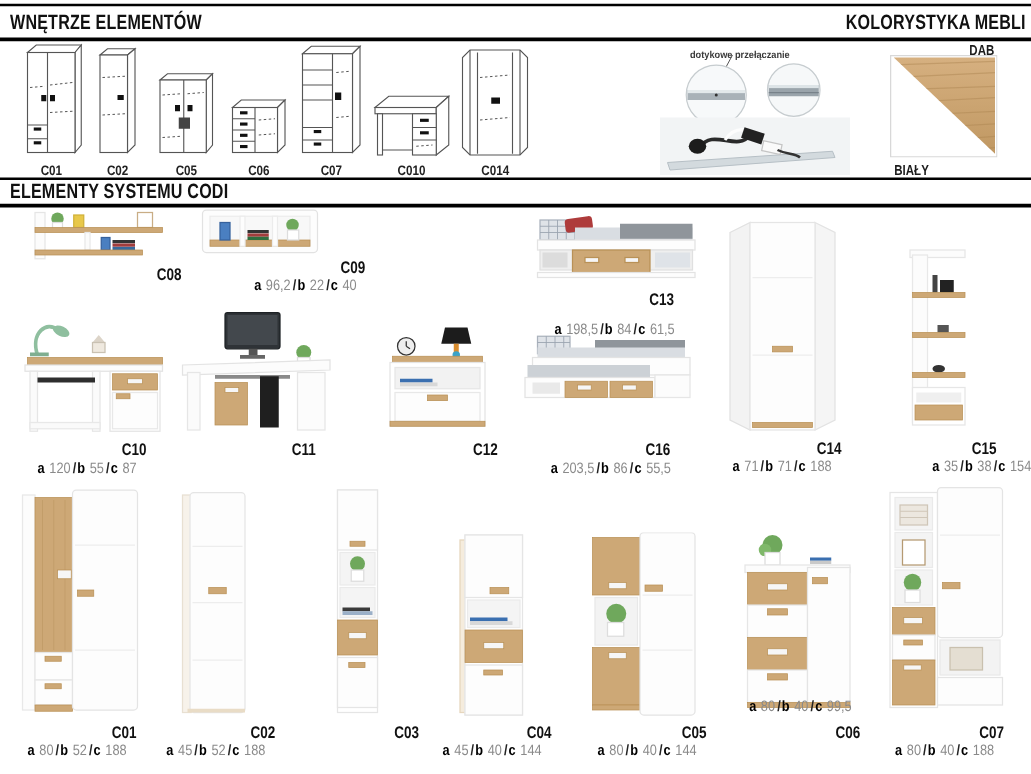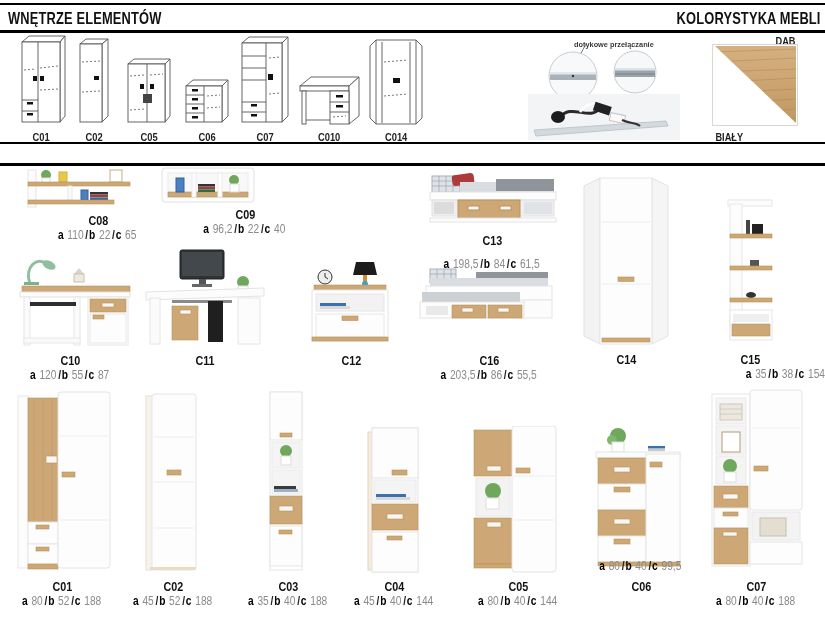--- a/index.html
+++ b/index.html
@@ -6,46 +6,47 @@
   .page{position:relative;width:825px;height:619px;background:#fff;overflow:hidden;
         font-family:"Liberation Sans",sans-serif;color:#141414;}
   .rule{position:absolute;background:#000;}
   .hd{position:absolute;white-space:nowrap;}
   .hd span{display:inline-block;transform:scaleX(.78);transform-origin:left bottom;
            font-weight:700;font-size:16.5px;letter-spacing:.2px;color:#111;}
   .hd.right{text-align:right;}
   .hd.right span{transform-origin:right bottom;}
   .ilabel{position:absolute;text-align:center;width:60px;}
   .ilabel span{display:inline-block;transform:scaleX(.85);font-weight:700;font-size:11px;color:#222;}
-  .pcode{position:absolute;width:100px;text-align:center;}
+  .pcode{position:absolute;width:100px;text-align:right;}
   .pcode span{display:inline-block;transform:scaleX(.8);font-weight:700;font-size:13.5px;color:#111;}
   .dims{position:absolute;width:150px;text-align:center;white-space:nowrap;}
   .dims .in{display:inline-block;transform:scaleX(.85);transform-origin:center;font-size:12px;}
   .dims b{font-weight:700;color:#000;}
   .dims .v{color:#8a8a8a;padding:0 1px;}
   .dims .s{color:#222;font-weight:700;padding:0 1px;}
-  .cap{position:absolute;white-space:nowrap;margin-left:22px;}
+  .cap{position:absolute;white-space:nowrap;}
   .cap span{display:inline-block;transform:scaleX(.92);transform-origin:left top;
             font-weight:700;font-size:8px;color:#3a3a3a;}
   .swl{position:absolute;white-space:nowrap;}
   .swl span{display:inline-block;transform:scaleX(.8);font-weight:600;font-size:11.5px;color:#1c1c1c;}
   svg{position:absolute;display:block;}
 </style>
 </head>
 <body>
 
 <div class="page">
 
   <div class="rule" style="left:0;top:3px;width:825px;height:2px"></div>
   <div class="rule" style="left:0;top:30px;width:825px;height:3px"></div>
   <div class="rule" style="left:0;top:142px;width:825px;height:1.5px"></div>
   <div class="rule" style="left:0;top:163px;width:825px;height:3px"></div>
 
   <div class="hd" style="left:8px;top:9px"><span>WNĘTRZE ELEMENTÓW</span></div>
   <div class="hd right" style="right:4px;top:9px"><span>KOLORYSTYKA MEBLI</span></div>
+  <div class="hd" style="left:8px;top:144px"><span>ELEMENTY SYSTEMU CODI</span></div>
 
   <svg style="left:16px;top:32px" width="50" height="94" viewBox="0 0 50 94">
     <g fill="#fff" stroke="#555" stroke-width="0.9">
       <polygon points="6,10 13,4 49,4 44,10"></polygon>
       <polygon points="44,10 49,4 49,84 44,90"></polygon>
       <rect x="6" y="10" width="38" height="80"></rect>
       <line x1="22" y1="10" x2="22" y2="90"></line>
       <line x1="6" y1="68" x2="22" y2="68"></line>
         <line x1="6" y1="79" x2="22" y2="79"></line>
     </g>
@@ -236,23 +237,20 @@
     <rect x="86" y="4" width="12" height="12" fill="#fff" stroke="#c9ad85"></rect>
     <rect x="4" y="16" width="102" height="4" fill="#cda876" stroke="#b99156" stroke-width="0.6"></rect>
     <rect x="44" y="20" width="4" height="14" fill="#fbfbfb" stroke="#e8e8e8"></rect>
     <rect x="57" y="24" width="7" height="10" fill="#4a7fc1" stroke="#36619c"></rect>
     <rect x="66" y="26" width="18" height="2.6" fill="#333"></rect>
       <rect x="66" y="28.8" width="18" height="2.6" fill="#a23c3c"></rect>
       <rect x="66" y="31.5" width="18" height="2.6" fill="#37699c"></rect>
     <rect x="4" y="34" width="86" height="4" fill="#cda876" stroke="#b99156" stroke-width="0.6"></rect>
   </svg>
   <div class="pcode" style="left:48px;top:211px"><span>C08</span></div>
-  <div class="dims" style="left:23px;top:225px"><span class="in">
-    <b>a</b> <span class="v">110</span><span class="s">/</span><b>b</b> <span class="v">22</span><span class="s">/</span><b>c</b> <span class="v">65</span>
-  </span></div>
 
   <svg style="left:160px;top:166px" width="96" height="40" viewBox="0 0 96 40">
     <rect x="2" y="2" width="92" height="34" rx="3" fill="#fdfdfd" stroke="#e2e2e2"></rect>
     <rect x="8" y="7" width="80" height="24" fill="#f8f8f8" stroke="#ececec"></rect>
     <rect x="8" y="26" width="80" height="5" fill="#cda876" stroke="#b99156" stroke-width="0.6"></rect>
     <rect x="32" y="7" width="4" height="24" fill="#fdfdfd" stroke="#ececec"></rect>
     <rect x="58" y="7" width="4" height="24" fill="#fdfdfd" stroke="#ececec"></rect>
     <rect x="16" y="12" width="8" height="14" fill="#4a7fc1" stroke="#36619c"></rect>
     <rect x="38" y="18" width="17" height="2.6" fill="#333"></rect>
       <rect x="38" y="20.8" width="17" height="2.6" fill="#a23c3c"></rect>
@@ -288,20 +286,23 @@
   <svg style="left:582px;top:176px" width="88" height="172" viewBox="0 0 88 172">
     <polygon points="2,10 18,2 18,168 2,160" fill="#f3f3f3" stroke="#e1e1e1"></polygon>
     <polygon points="70,2 86,10 86,160 70,168" fill="#f5f5f5" stroke="#e3e3e3"></polygon>
     <rect x="18" y="2" width="52" height="166" fill="#fdfdfd" stroke="#e5e5e5"></rect>
     <line x1="20" y1="46" x2="68" y2="46" stroke="#ededed"></line>
     <line x1="20" y1="108" x2="68" y2="108" stroke="#ededed"></line>
     <rect x="36" y="101" width="16" height="4.5" fill="#cda876" stroke="#b99156" stroke-width="0.6"></rect>
     <rect x="20" y="162" width="48" height="4" fill="#cda876" stroke="#b99156" stroke-width="0.6"></rect>
   </svg>
   <div class="pcode" style="left:576px;top:350px"><span>C14</span></div>
+  <div class="dims" style="left:551px;top:364px"><span class="in">
+    <b>a</b> <span class="v">71</span><span class="s">/</span><b>b</b> <span class="v">71</span><span class="s">/</span><b>c</b> <span class="v">188</span>
+  </span></div>
 
   <svg style="left:724px;top:198px" width="52" height="150" viewBox="0 0 52 150">
     <rect x="4" y="2" width="44" height="6" fill="#fcfcfc" stroke="#e6e6e6"></rect>
     <rect x="6" y="6" width="12" height="134" fill="#fcfcfc" stroke="#e8e8e8"></rect>
     <rect x="22" y="22" width="4" height="14" fill="#444"></rect>
     <rect x="28" y="26" width="11" height="10" fill="#222"></rect>
     <rect x="6" y="36" width="42" height="4" fill="#cda876" stroke="#b99156" stroke-width="0.6"></rect>
     <rect x="26" y="62" width="9" height="6" fill="#555"></rect>
     <rect x="6" y="68" width="42" height="4" fill="#cda876" stroke="#b99156" stroke-width="0.6"></rect>
     <ellipse cx="27" cy="97" rx="5" ry="3" fill="#333"></ellipse>
@@ -436,23 +437,20 @@
       <rect x="15" y="66" width="10" height="9" fill="#fff" stroke="#ddd"></rect>
     <rect x="6" y="80" width="28" height="24" fill="#f4f4f4" stroke="#eaeaea"></rect>
     <rect x="8" y="96" width="22" height="3" fill="#3a3a3a"></rect>
       <rect x="8" y="99" width="24" height="3" fill="#9bb0c8"></rect>
     <rect x="4" y="106" width="32" height="28" fill="#cda876" stroke="#b99156" stroke-width="0.6"></rect>
     <rect x="13" y="116" width="14" height="5" fill="#f6f6f6" stroke="#b99156" stroke-width="0.6"></rect>
     <rect x="4" y="136" width="32" height="40" fill="#fdfdfd" stroke="#e5e5e5"></rect>
     <rect x="13" y="140" width="13" height="4" fill="#cda876" stroke="#b99156" stroke-width="0.6"></rect>
   </svg>
   <div class="pcode" style="left:238px;top:577px"><span>C03</span></div>
-  <div class="dims" style="left:213px;top:591px"><span class="in">
-    <b>a</b> <span class="v">35</span><span class="s">/</span><b>b</b> <span class="v">40</span><span class="s">/</span><b>c</b> <span class="v">188</span>
-  </span></div>
 
   <svg style="left:364px;top:426px" width="58" height="150" viewBox="0 0 58 150">
     <rect x="4" y="6" width="5" height="138" fill="#f5ecdd" stroke="#e6d6bd"></rect>
     <rect x="8" y="2" width="46" height="144" fill="#fff" stroke="#e5e5e5"></rect>
     <rect x="8" y="2" width="46" height="50" fill="#fdfdfd" stroke="#e5e5e5"></rect>
     <rect x="28" y="44" width="15" height="5" fill="#cda876" stroke="#b99156" stroke-width="0.6"></rect>
     <rect x="10" y="54" width="42" height="22" fill="#f4f4f4" stroke="#eaeaea"></rect>
     <rect x="12" y="68" width="30" height="3" fill="#3a6fb0"></rect>
       <rect x="12" y="71" width="34" height="3" fill="#d8d8d8"></rect>
     <rect x="8" y="78" width="46" height="26" fill="#cda876" stroke="#b99156" stroke-width="0.6"></rect>

